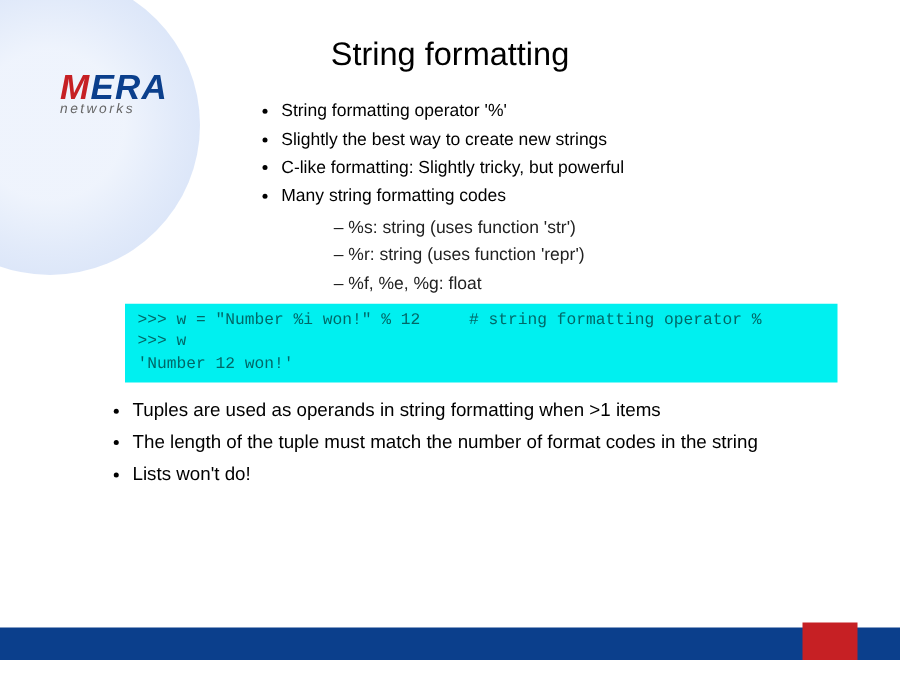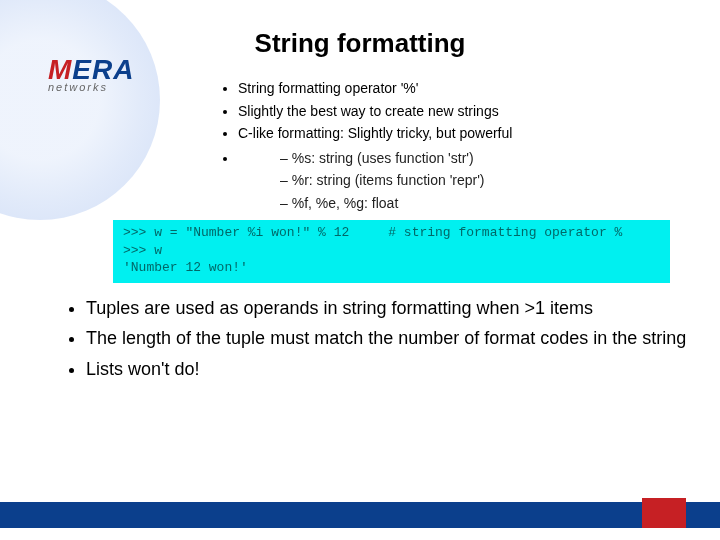--- a/index.html
+++ b/index.html
@@ -45,48 +45,47 @@
     color: #666;
     margin-top: -2px;
     padding-right: 2px;
   }
   .title {
     position: absolute;
     top: 28px;
     left: 0; right: 0;
     text-align: center;
     font-size: 26px;
-    font-weight: 700;
+    font-weight: 400;
     z-index: 2;
   }
   .content {
     position: absolute;
     top: 78px; left: 0; right: 0; bottom: 40px;
     z-index: 2;
-    padding-left: 13px;
   }
   ul.bullets {
     list-style: disc;
     margin-left: 225px;
     font-size: 14px;
     line-height: 1.55;
   }
   ul.bullets > li { margin-bottom: 1px; }
   ul.dashes {
     list-style: none;
     margin: 2px 0 4px 42px;
     font-size: 14px;
     color: #222;
   }
   ul.dashes li::before { content: "–   "; }
   ul.dashes li { line-height: 1.6; }
   ul.bullets2 {
     list-style: disc;
-    margin: 10px 0 8px 73px;
-    font-size: 18px;
+    margin: 10px 0 8px 106px;
+    font-size: 15px;
     line-height: 1.7;
   }
   .code {
     background: #00f0f0;
     font-family: "Courier New", monospace;
     font-size: 13px;
     color: #006868;
     padding: 4px 10px 6px 10px;
     margin: 6px 50px 4px 100px;
     white-space: pre;
@@ -120,23 +119,24 @@
 </div>
 
 <div class="title">String formatting</div>
 
 <div class="content">
   <ul class="bullets">
     <li>String formatting operator '%'</li>
     <li>Slightly the best way to create new strings</li>
     <li>C-like formatting: Slightly tricky, but powerful</li>
     <li>
+      <span>Many string formatting codes</span>
       <ul class="dashes">
         <li>%s: string (uses function 'str')</li>
-        <li>%r: string (items function 'repr')</li>
+        <li>%r: string (uses function 'repr')</li>
         <li>%f, %e, %g: float</li>
       </ul>
     </li>
   </ul>
 
   <div class="code">&gt;&gt;&gt; w = "Number %i won!" % 12     # string formatting operator %
 &gt;&gt;&gt; w
 'Number 12 won!'</div>
 
   <ul class="bullets2">

